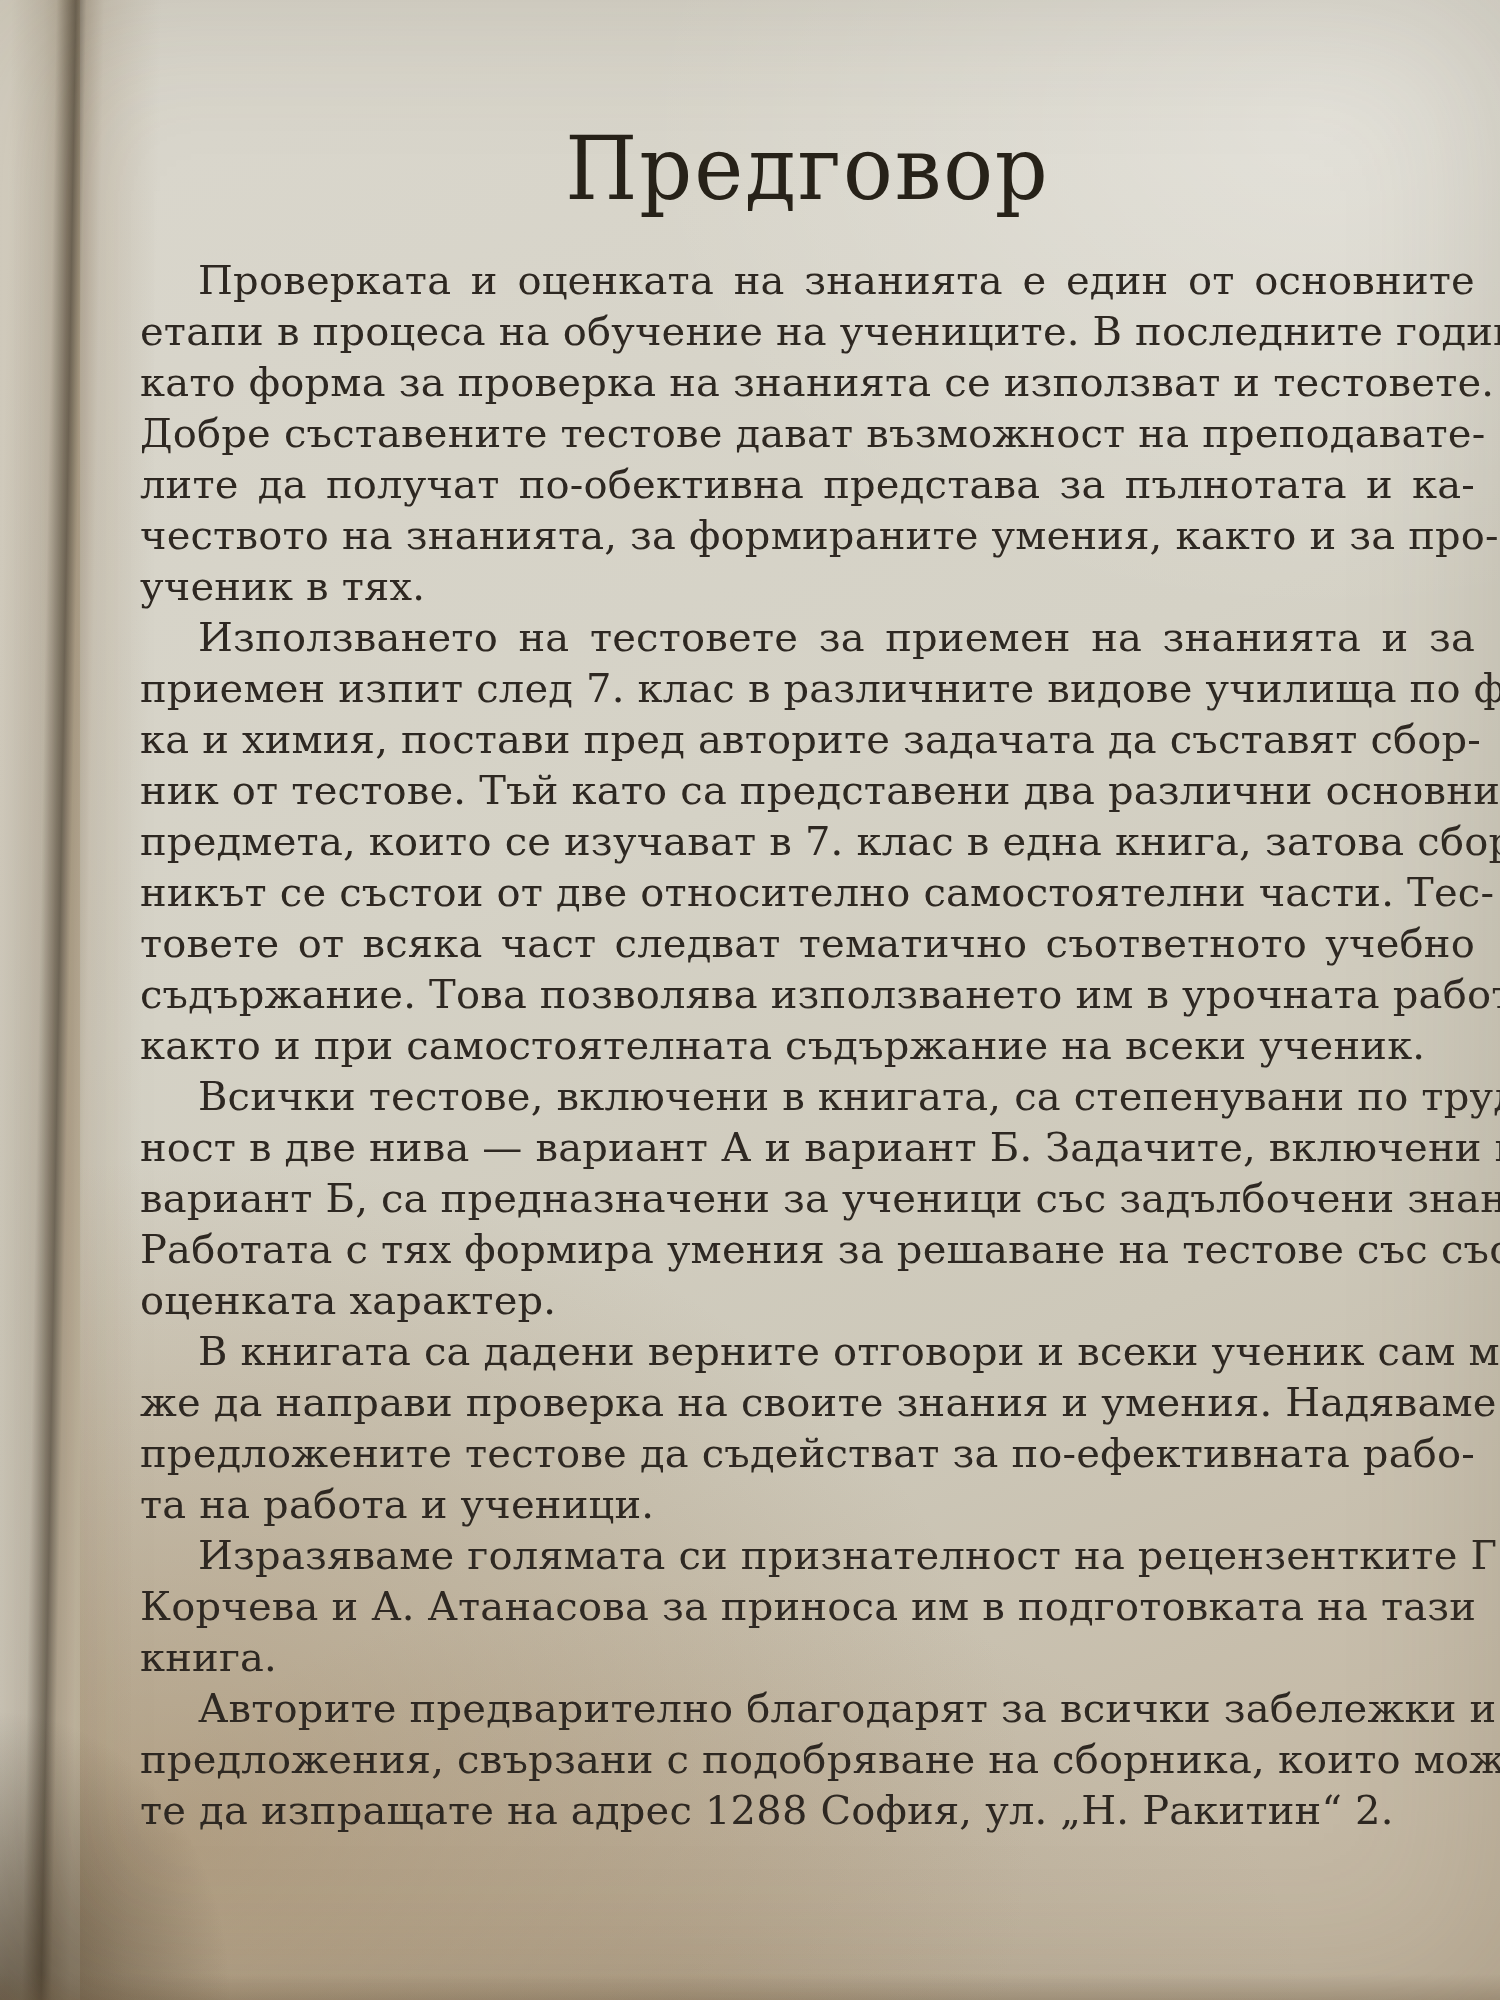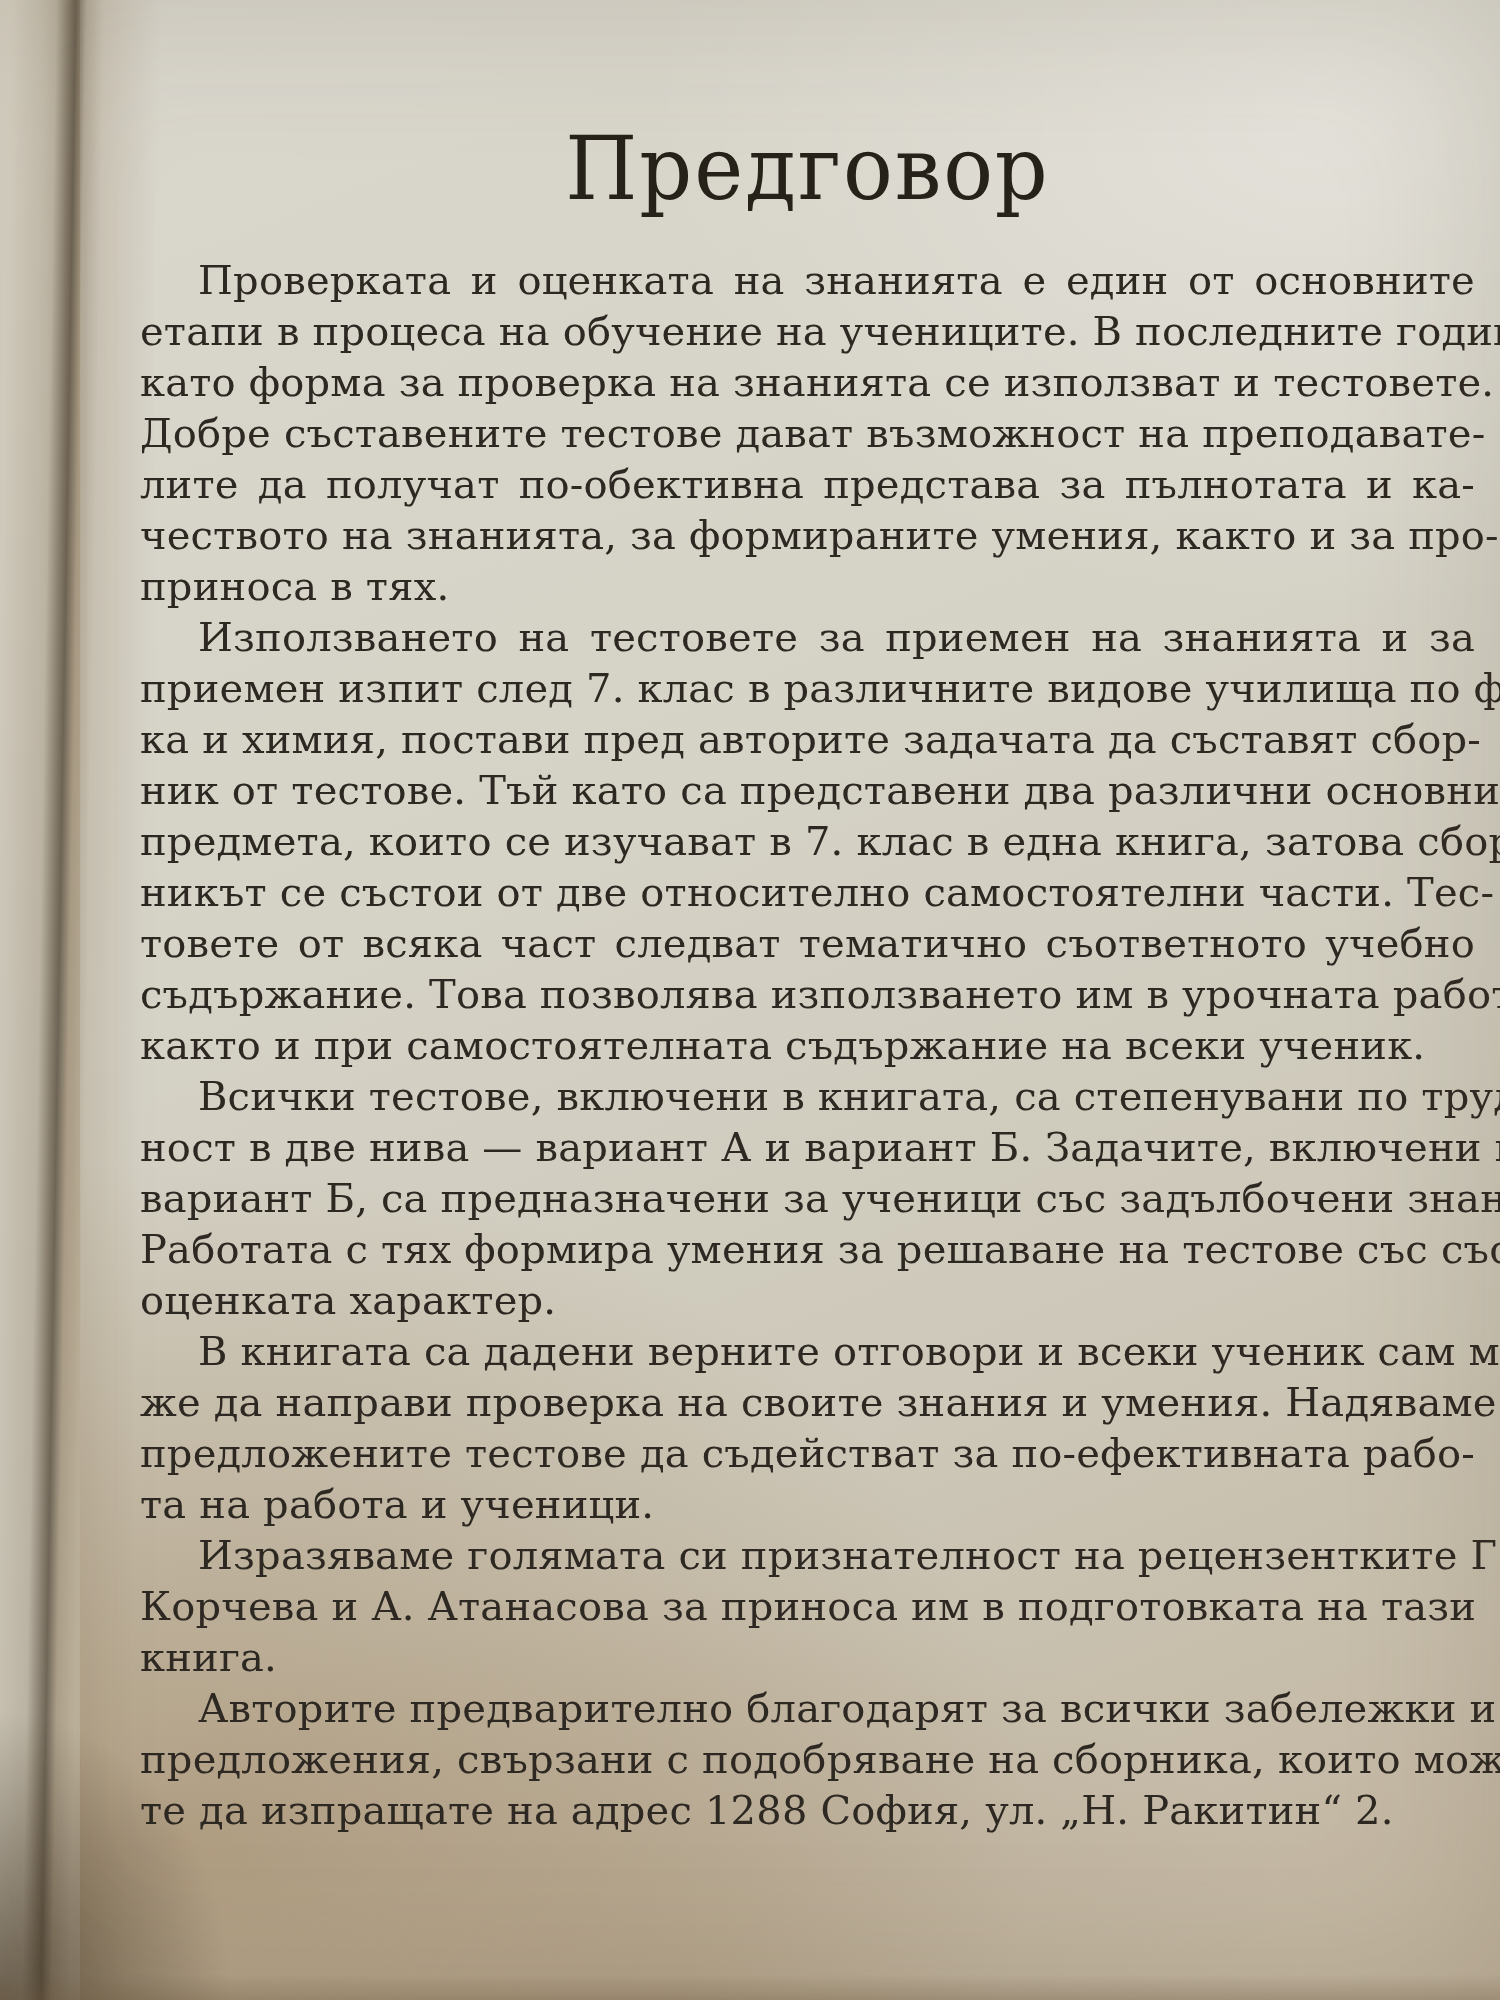--- a/index.html
+++ b/index.html
@@ -100,21 +100,21 @@
   <h1 class="page-title">Предговор</h1>
 
   <div class="text-block">
       <div class="paragraph">
         <div class="line first">Проверката и оценката на знанията е един от основните</div>
         <div class="line">етапи в процеса на обучение на учениците. В последните години</div>
         <div class="line">като форма за проверка на знанията се използват и тестовете.</div>
         <div class="line">Добре съставените тестове дават възможност на преподавате-</div>
         <div class="line">лите да получат по-обективна представа за пълнотата и ка-</div>
         <div class="line">чеството на знанията, за формираните умения, както и за про-</div>
-        <div class="line last">приноса в тях.</div>
+        <div class="line last">ученик в тях.</div>
       </div>
       <div class="paragraph">
         <div class="line first">Използването на тестовете за приемен на знанията и за</div>
         <div class="line">приемен изпит след 7. клас в различните видове училища по физи-</div>
         <div class="line">ка и химия, постави пред авторите задачата да съставят сбор-</div>
         <div class="line">ник от тестове. Тъй като са представени два различни основни</div>
         <div class="line">предмета, които се изучават в 7. клас в една книга, затова сбор-</div>
         <div class="line">никът се състои от две относително самостоятелни части. Тес-</div>
         <div class="line">товете от всяка част следват тематично съответното учебно</div>
         <div class="line">съдържание. Това позволява използването им в урочната работа,</div>

